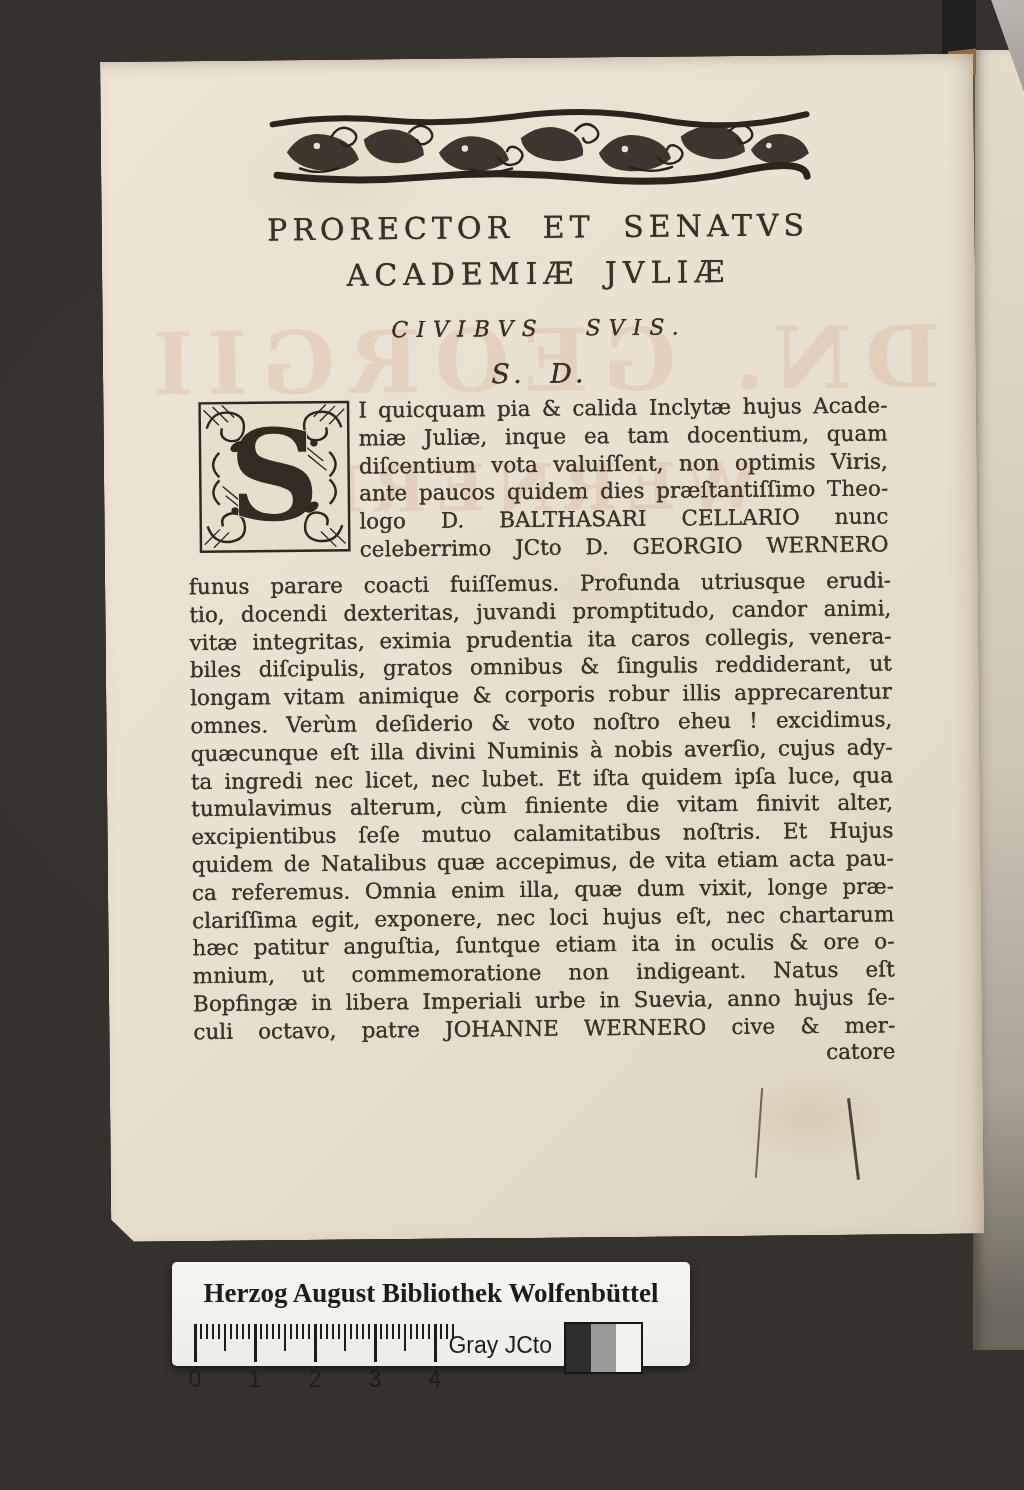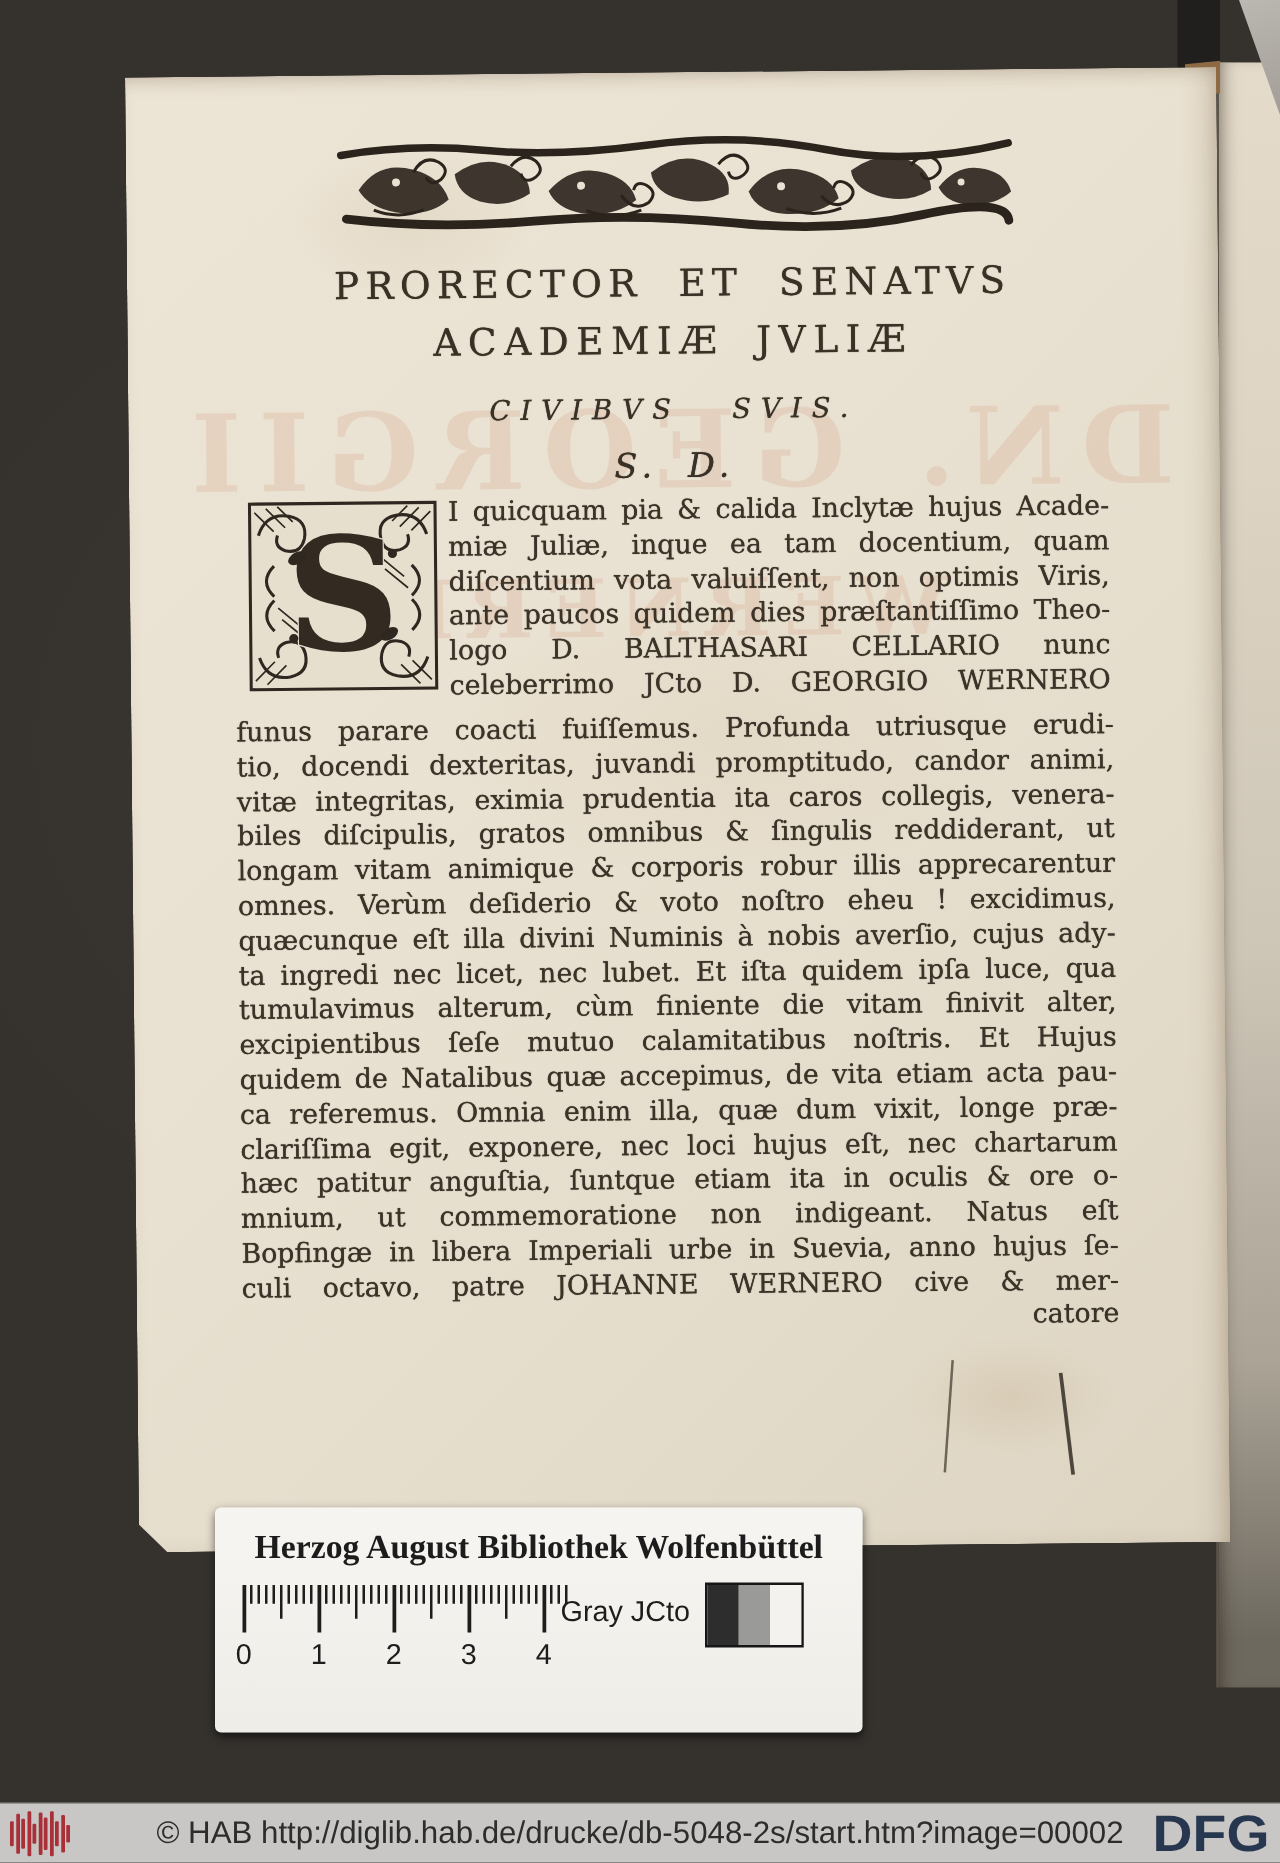--- a/index.html
+++ b/index.html
@@ -52,21 +52,21 @@
   .indented-lines{position:absolute;left:255px;top:337px;width:529px;z-index:2;}
   .full-lines{position:absolute;left:84px;top:512px;width:702px;z-index:2;}
   .bline{font-size:21.5px;line-height:27.8px;height:27.8px;color:#3b3228;white-space:nowrap;
     text-align:justify;text-align-last:justify;text-shadow:0 0 .7px #3b3228;}
   .full-lines .bline{white-space:normal;}
   .indented-lines .bline{white-space:normal;}
   .last-line{position:absolute;left:84px;top:984px;width:702px;z-index:2;font-size:21.5px;
     color:#3b3228;text-align:right;text-shadow:0 0 .7px #3b3228;}
 
   
-  .ruler-card{position:absolute;left:172px;top:1206px;width:518px;height:180px;z-index:6;
+  .ruler-card{position:absolute;left:172px;top:1262px;width:518px;height:104px;z-index:6;
     background:linear-gradient(180deg,#f7f5f1,#efede8);border-radius:5px;
     box-shadow:0 3px 8px rgba(0,0,0,.55);}
   .card-title{position:absolute;top:16px;left:0;width:100%;text-align:center;
     font-family:"Liberation Serif",serif;font-weight:bold;font-size:27px;color:#1c1c1c;}
   .ticks{position:absolute;left:22px;top:62px;width:270px;height:40px;}
   .tick{position:absolute;top:0;width:2px;background:#1d1d1d;}
   .tick.major{height:38px;width:2.5px;}
   .tick.medium{height:27px;}
   .tick.minor{height:15px;}
   .unit-labels{position:absolute;left:22px;top:104px;width:270px;height:28px;}
@@ -254,30 +254,13 @@
         <span class="unit-label" style="left: 241px;">4</span>
       </div>
     <div class="grayscale-label">Gray JCto</div>
     <div class="grayscale-swatches">
         <div class="swatch" style="background: rgb(45, 45, 45);"></div>
         <div class="swatch" style="background: rgb(154, 154, 152);"></div>
         <div class="swatch" style="background: rgb(244, 242, 238);"></div>
       </div>
   </div>
 
-  <div class="footer-bar" style="background: rgb(200, 199, 197);">
-    <div class="barcode">
-        <div class="bar" style="height: 20px; background: rgb(169, 48, 56);"></div>
-        <div class="bar" style="height: 32px; background: rgb(169, 48, 56);"></div>
-        <div class="bar" style="height: 24px; background: rgb(169, 48, 56);"></div>
-        <div class="bar" style="height: 36px; background: rgb(169, 48, 56);"></div>
-        <div class="bar" style="height: 16px; background: rgb(169, 48, 56);"></div>
-        <div class="bar" style="height: 34px; background: rgb(169, 48, 56);"></div>
-        <div class="bar" style="height: 26px; background: rgb(169, 48, 56);"></div>
-        <div class="bar" style="height: 36px; background: rgb(169, 48, 56);"></div>
-        <div class="bar" style="height: 20px; background: rgb(169, 48, 56);"></div>
-        <div class="bar" style="height: 30px; background: rgb(169, 48, 56);"></div>
-        <div class="bar" style="height: 14px; background: rgb(169, 48, 56);"></div>
-      </div>
-    <div class="copyright">© HAB http://diglib.hab.de/drucke/db-5048-2s/start.htm?image=00002</div>
-    <div class="dfg-logo" style="color: rgb(39, 55, 80);">DFG</div>
-  </div>
 </div>
 
 </body></html>

